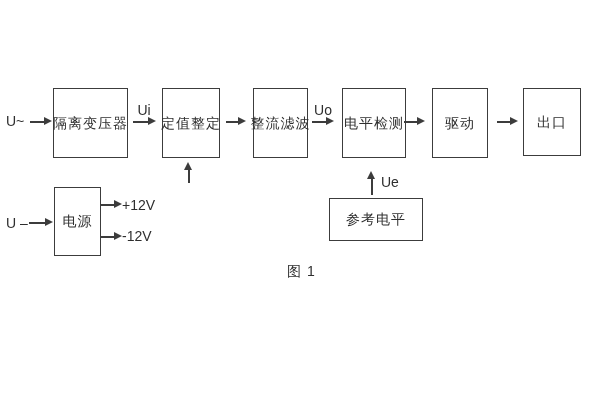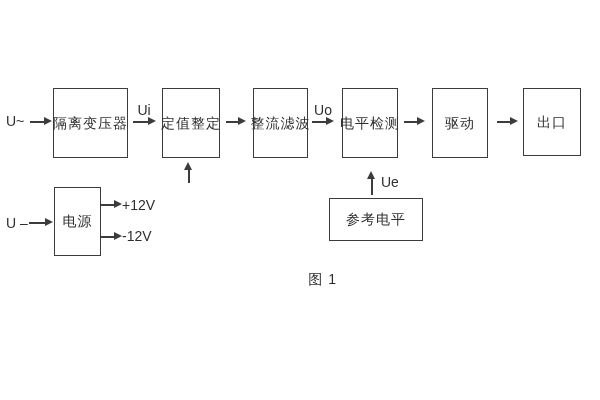--- a/index.html
+++ b/index.html
@@ -40,21 +40,21 @@
   <div class="box" style="left:253px;top:88px;width:55px;height:70px">
     <span class="ln">整流</span>
     <span class="ln">滤波</span>
   </div>
 
   <div class="box" style="left:162px;top:88px;width:58px;height:70px">
     <span class="ln">定值</span>
     <span class="ln">整定</span>
   </div>
 
-  <div class="box" style="left:342px;top:88px;width:56px;height:70px">
+  <div class="box" style="left:342px;top:88px;width:64px;height:70px">
     <span class="ln">电平</span>
     <span class="ln">检测</span>
   </div>
 
   <div class="box" style="left:432px;top:88px;width:56px;height:70px">
     <span class="ln">驱动</span>
   </div>
 
   <div class="box" style="left:523px;top:88px;width:58px;height:68px">
     <span class="ln">出口</span>
@@ -83,15 +83,15 @@
   <div class="harrow" style="left:312px;top:121px;width:14px"></div>
   <div class="harrow" style="left:404px;top:121px;width:13px"></div>
   <div class="harrow" style="left:497px;top:121px;width:13px"></div>
   <div class="harrow" style="left:29px;top:222px;width:16px"></div>
   <div class="harrow" style="left:101px;top:204px;width:13px"></div>
   <div class="harrow" style="left:101px;top:236px;width:13px"></div>
 
   <div class="varrow" style="left:188px;top:170px;height:13px"></div>
   <div class="varrow" style="left:371px;top:179px;height:16px"></div>
 
-  <div class="caption c" style="left:287px;top:271px;width:50px;text-align:right">图 1</div>
+  <div class="caption c" style="left:287px;top:263px;width:50px;text-align:left">图 1</div>
 
 </div>
 
 </body></html>

